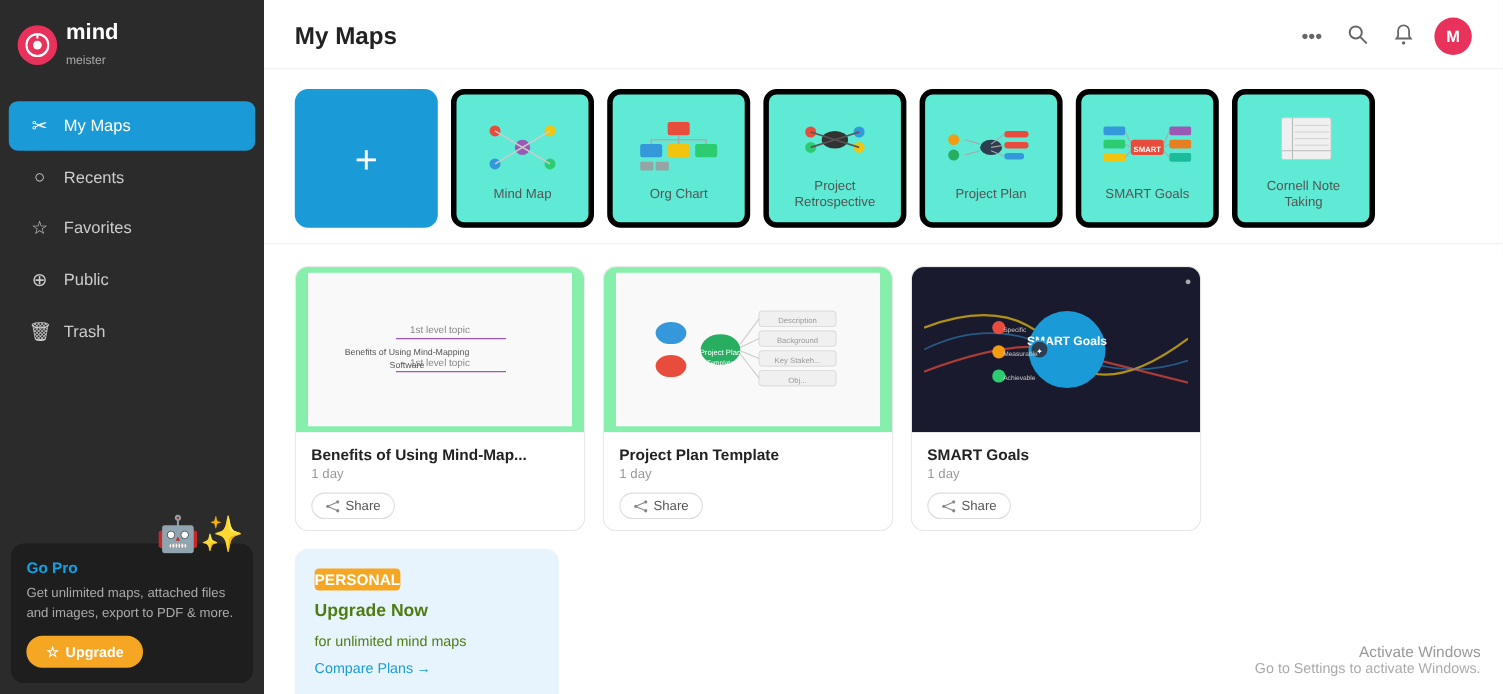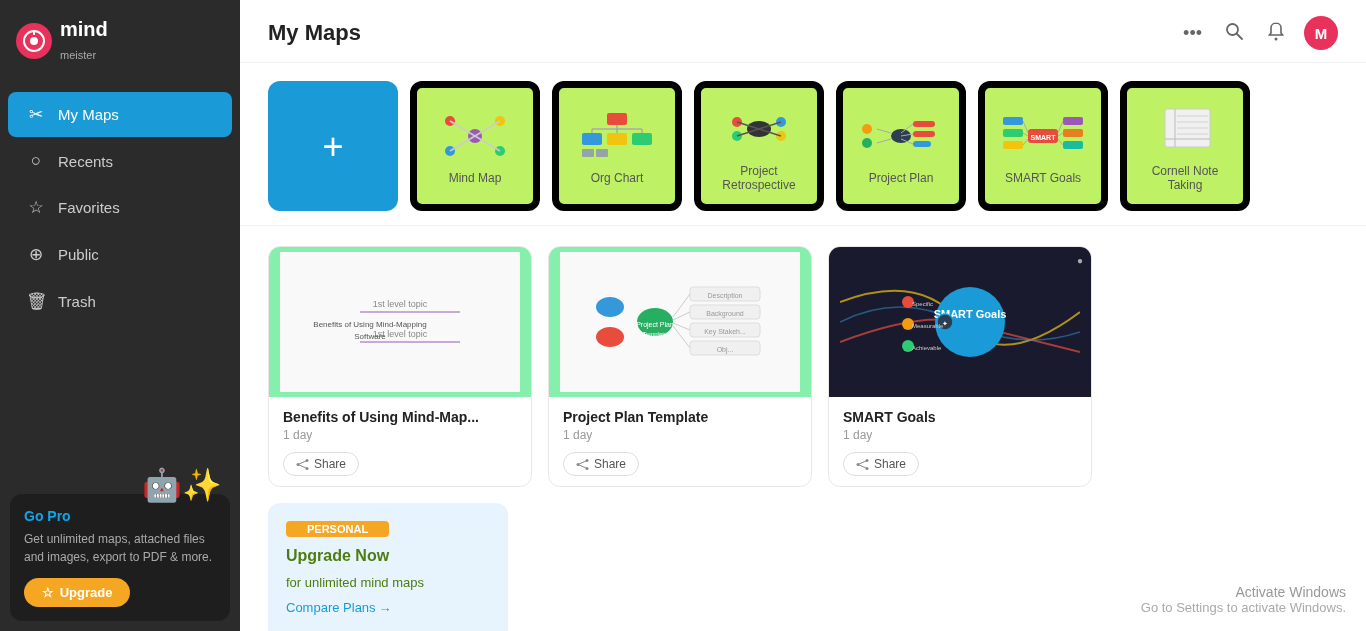--- a/index.html
+++ b/index.html
@@ -102,23 +102,23 @@
     .templates-row {
       display: flex;
       gap: 12px;
       padding: 18px 28px 14px;
       overflow-x: auto;
       border-bottom: 1px solid #f0f0f0;
     }
     .templates-row::-webkit-scrollbar { display: none; }
     .template-card {
       min-width: 130px; max-width: 130px;
-      background: #bef264;
+      background: #5eead4;
       border-radius: 12px;
-      border: 7px solid #000000;
+      border: 5px solid #000000;
       display: flex;
       flex-direction: column;
       align-items: center;
       justify-content: center;
       padding: 14px 8px 12px;
       cursor: pointer;
       gap: 8px;
       transition: box-shadow 0.15s;
     }
     .template-card.new-card {
@@ -181,24 +181,24 @@
       background: #e8f4fd;
       border-radius: 12px;
       padding: 18px;
       display: flex;
       flex-direction: column;
       gap: 10px;
     }
     .personal-badge {
       background: #f5a623;
       color: #fff;
-      font-size: 11px;
+      font-size: 14px;
       font-weight: 700;
       border-radius: 4px;
-      padding: 2px 21px;
+      padding: 2px 0;
       width: fit-content;
     }
     .upgrade-card-title { font-size: 16px; font-weight: 700; color: #4d7c0f; }
     .upgrade-card-sub { font-size: 13px; color: #4d7c0f; }
     .compare-plans { font-size: 13px; color: #1a9bd7; cursor: pointer; display: flex; align-items: flex-end; gap: 3px; }
     .upgrade-icons { display: flex; gap: 12px; font-size: 18px; color: #888; margin: 4px 0; }
 
     
     .activate-watermark {
       position: fixed;

